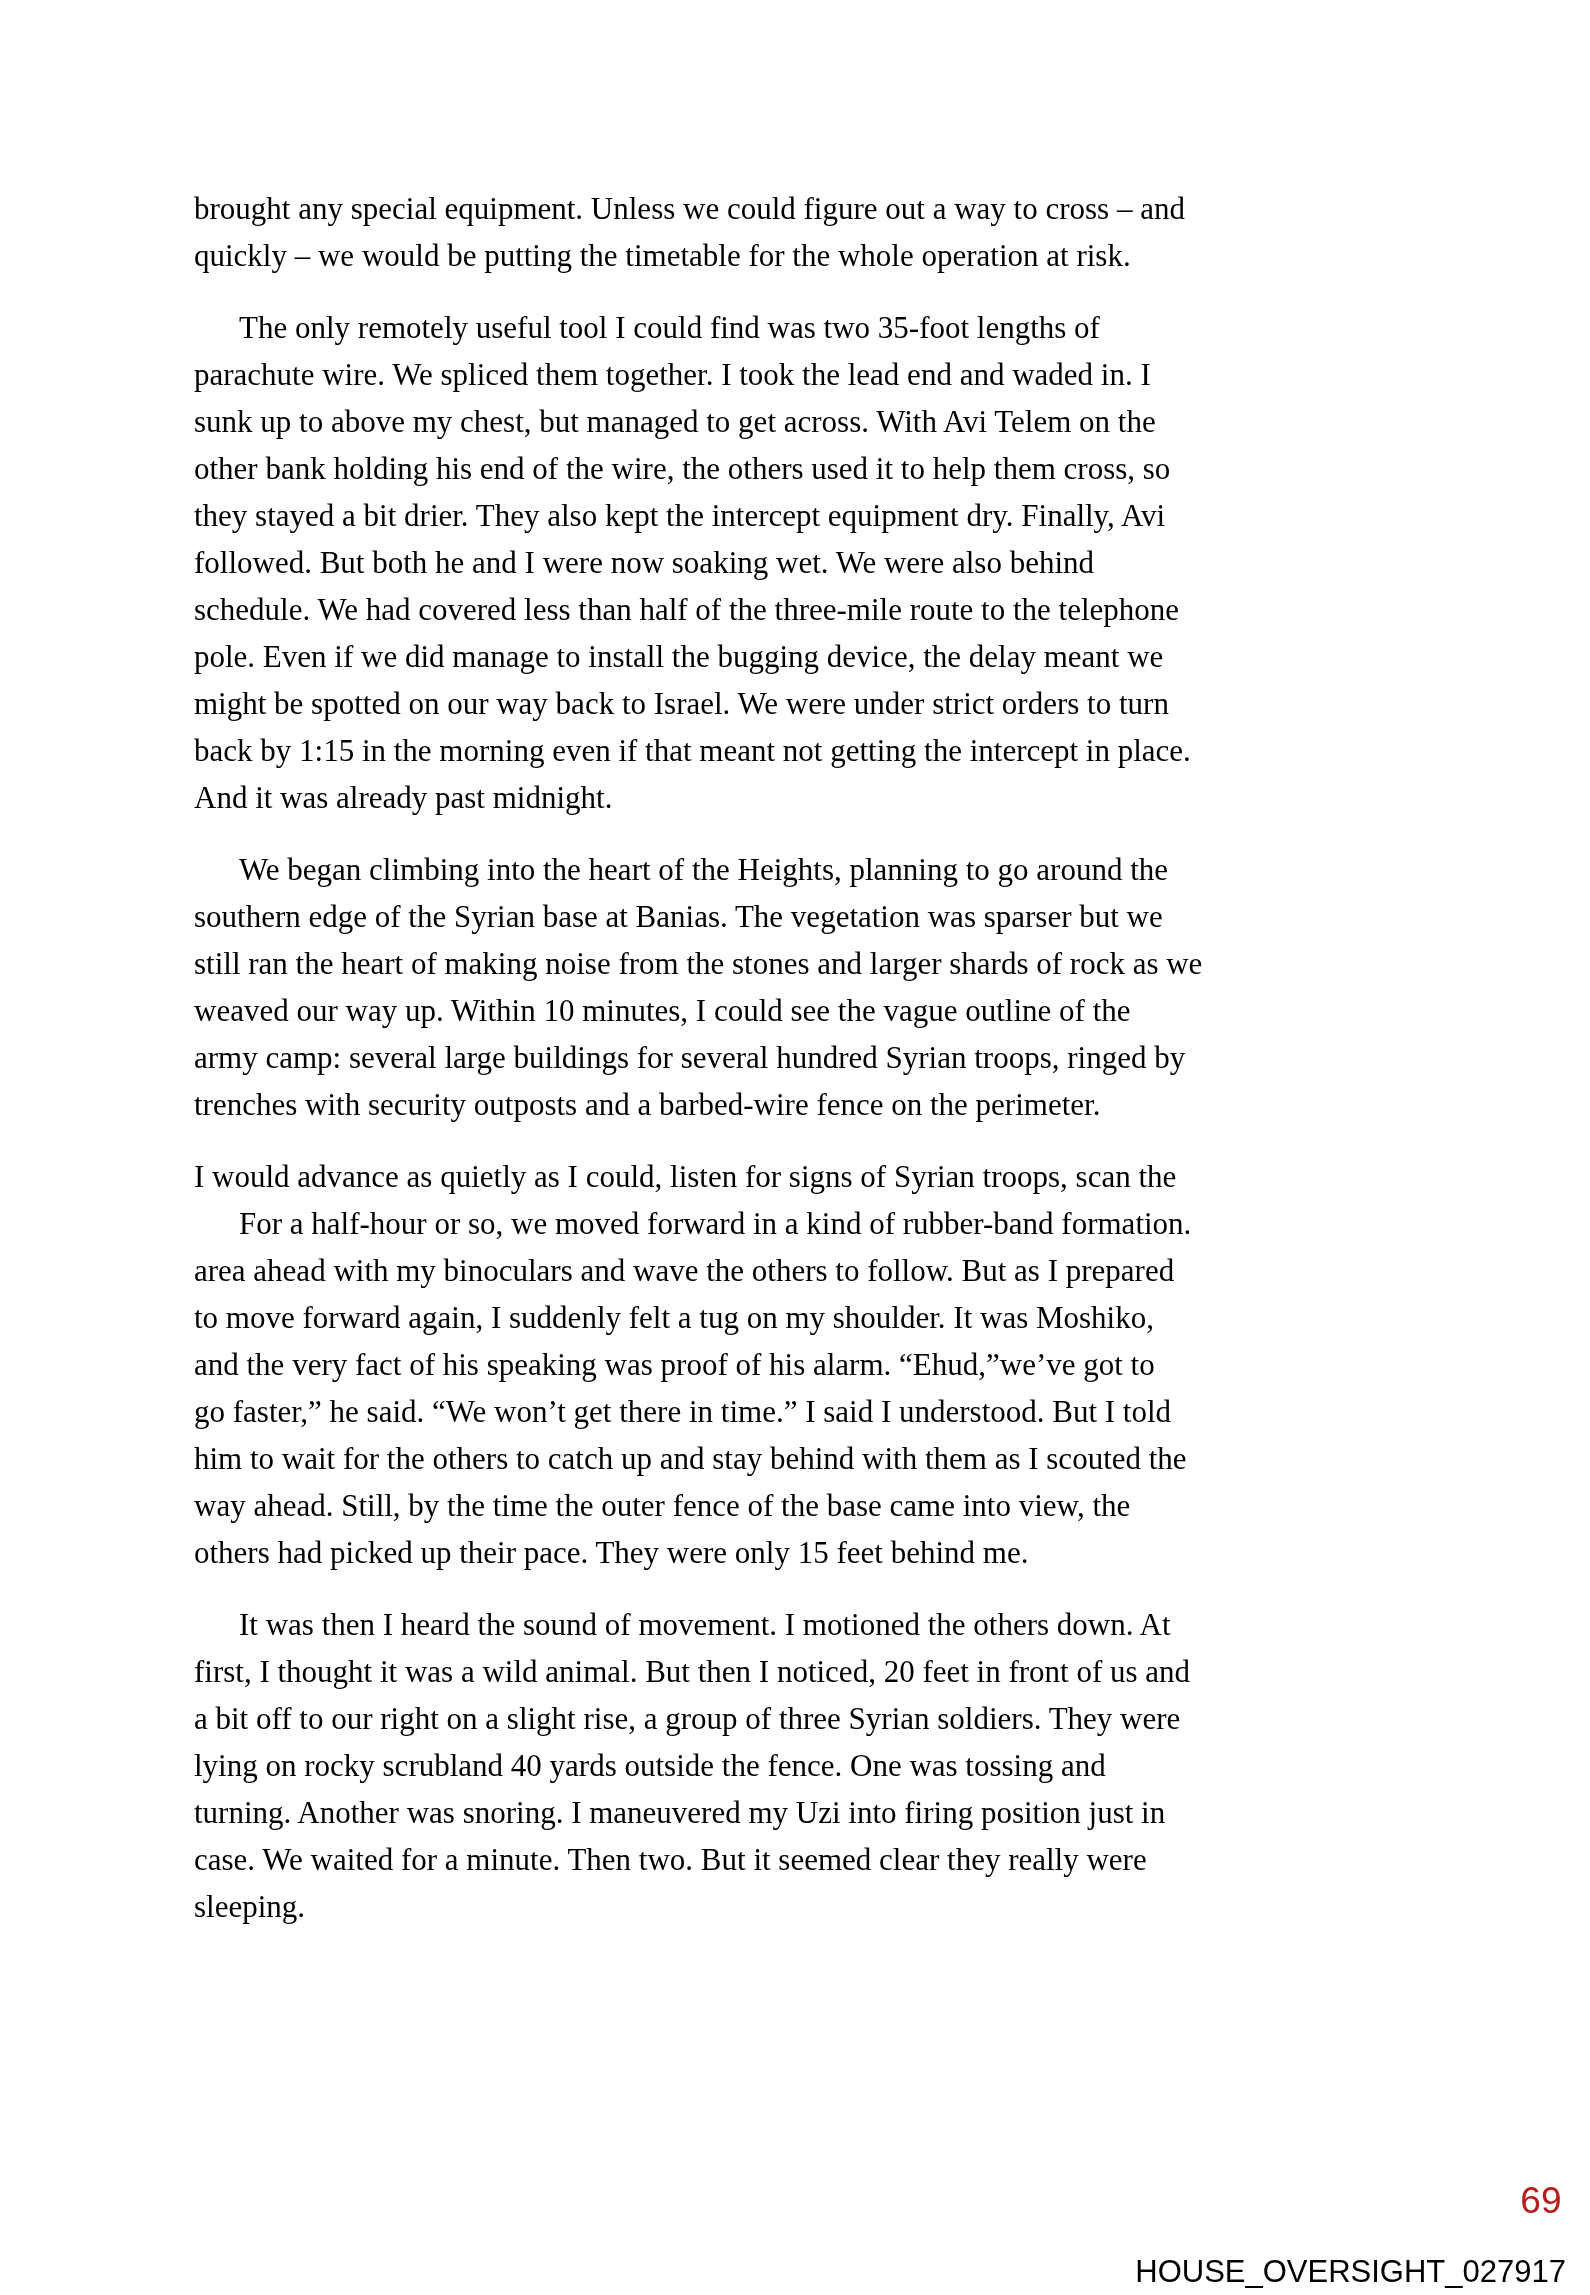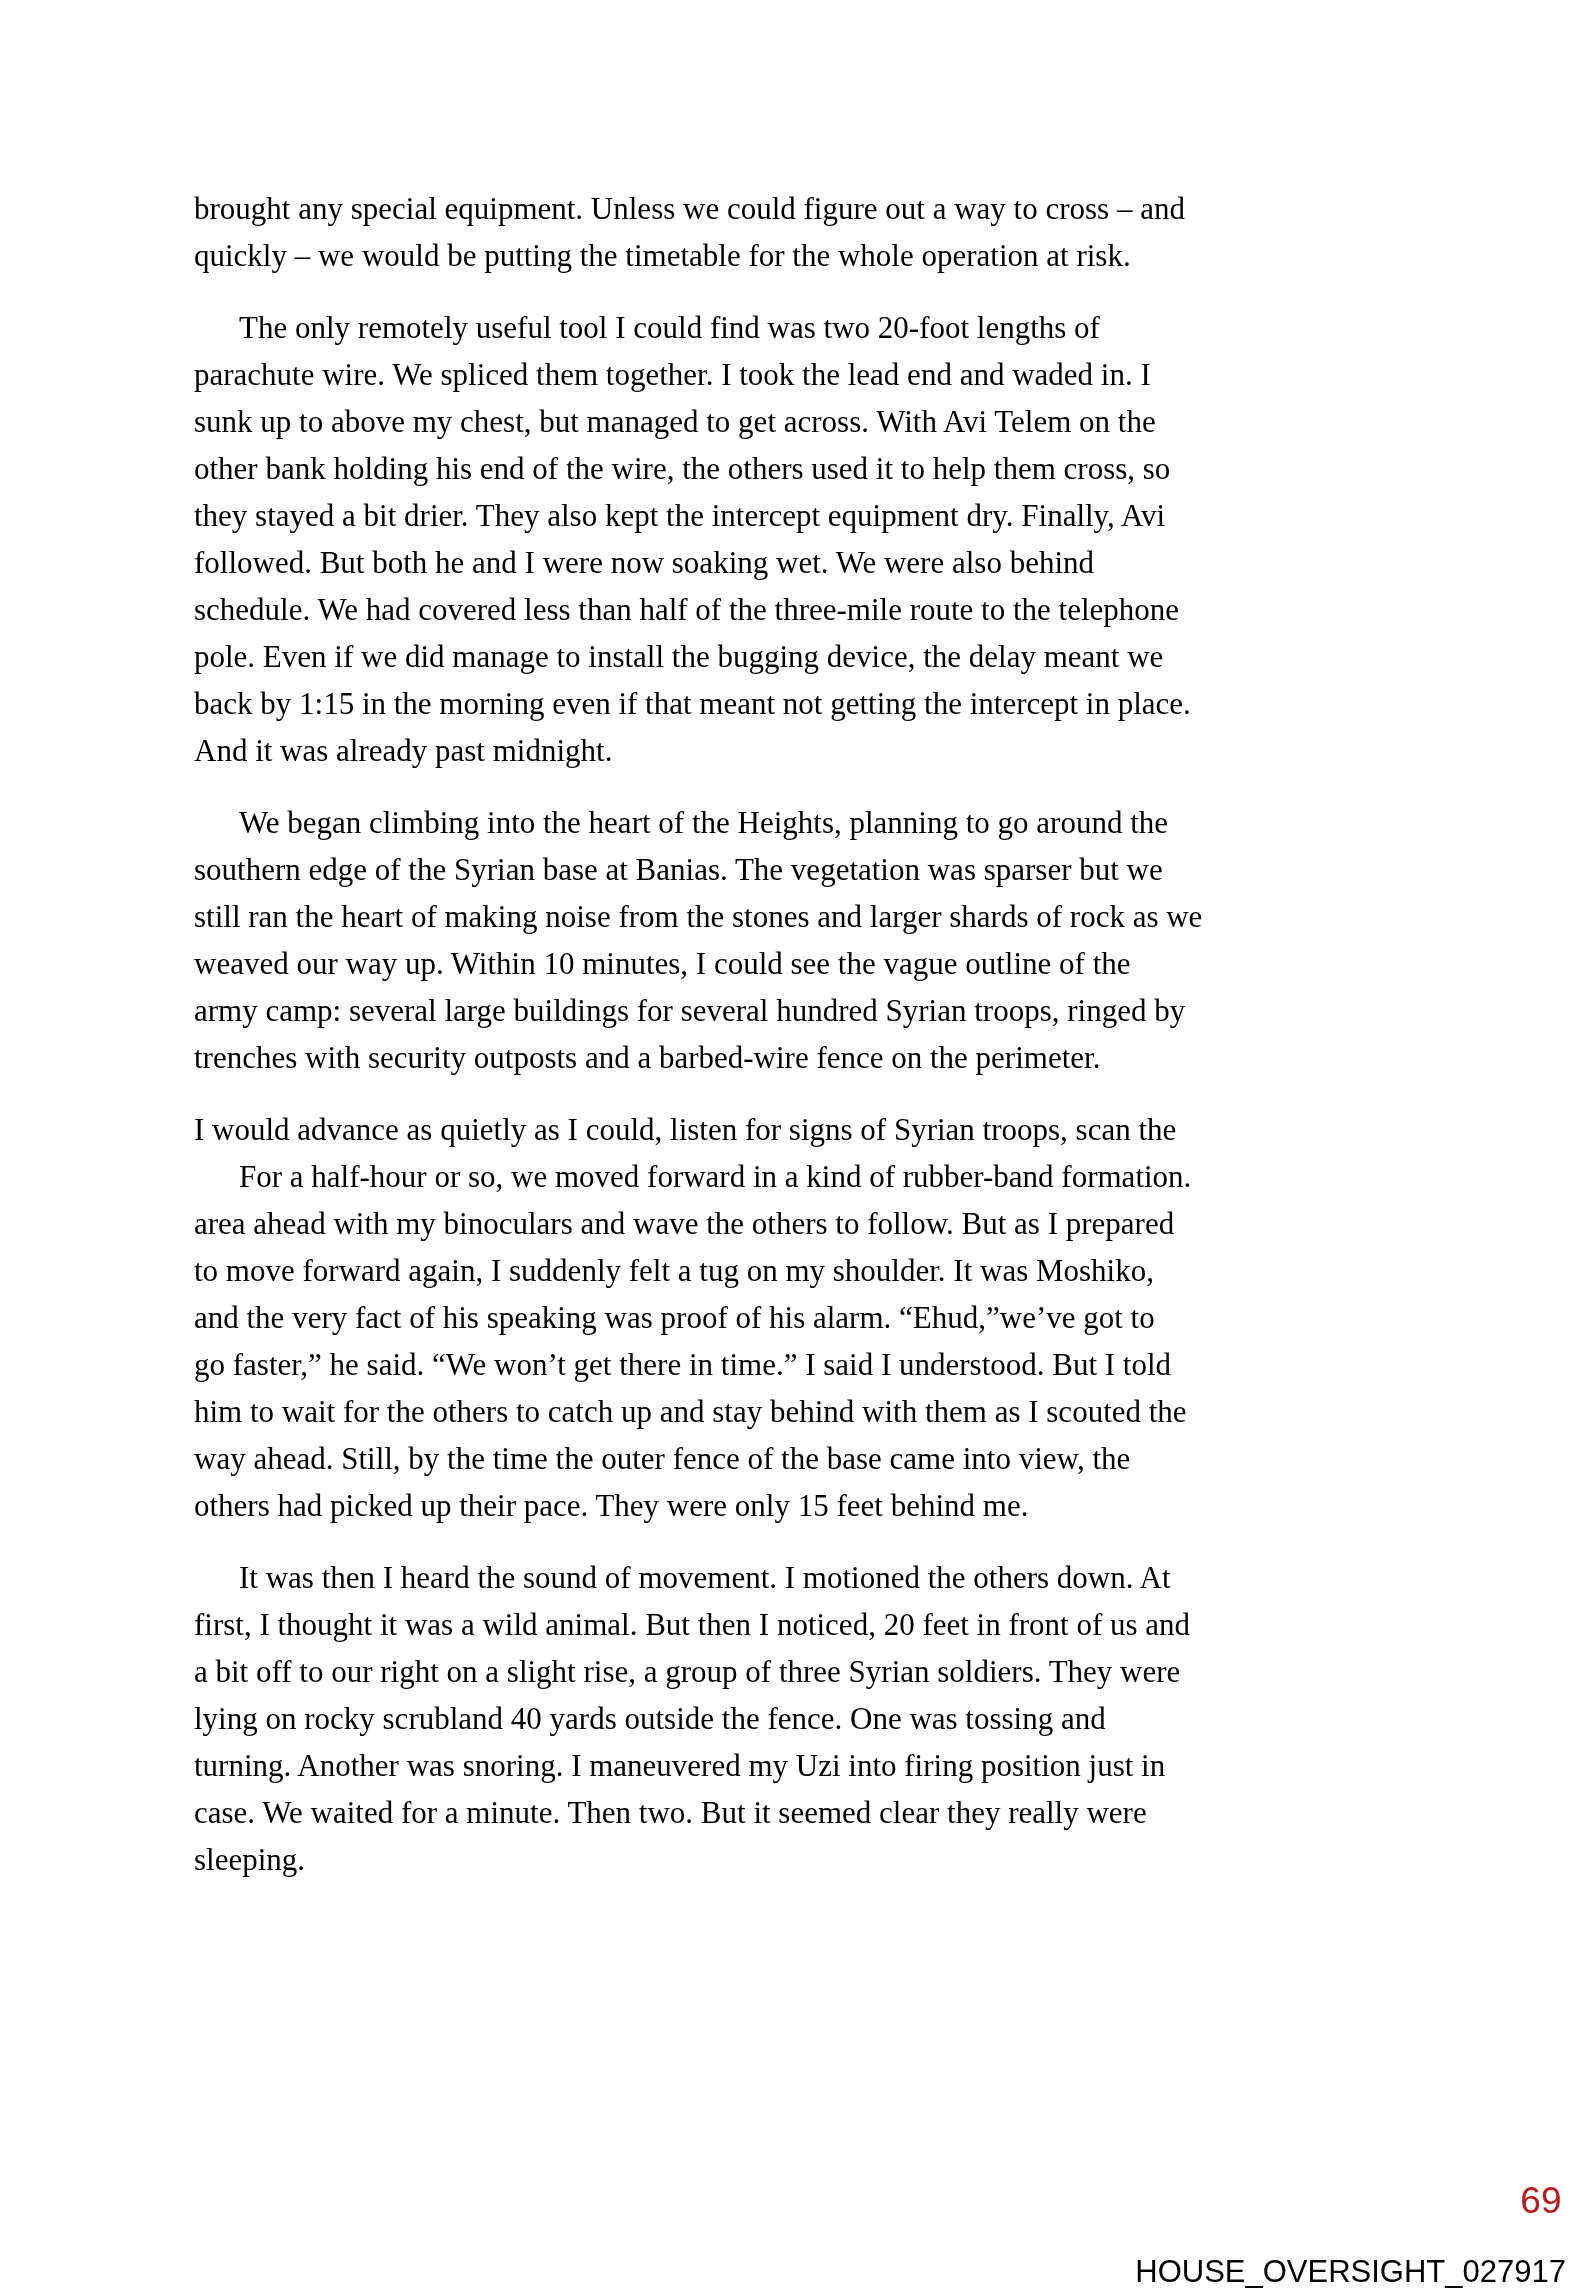--- a/index.html
+++ b/index.html
@@ -69,28 +69,29 @@
 <div class="page">
 
   <div class="text-column">
 
     <div class="para">
       <div class="line">brought any special equipment. Unless we could figure out a way to cross – and</div>
       <div class="line">quickly – we would be putting the timetable for the whole operation at risk.</div>
     </div>
 
     <div class="para">
-      <div class="line indent">The only remotely useful tool I could find was two 20-foot lengths of</div>
+      <div class="line indent">The only remotely useful tool I could find was two 35-foot lengths of</div>
       <div class="line">parachute wire. We spliced them together. I took the lead end and waded in. I</div>
       <div class="line">sunk up to above my chest, but managed to get across. With Avi Telem on the</div>
       <div class="line">other bank holding his end of the wire, the others used it to help them cross, so</div>
       <div class="line">they stayed a bit drier. They also kept the intercept equipment dry. Finally, Avi</div>
       <div class="line">followed. But both he and I were now soaking wet. We were also behind</div>
       <div class="line">schedule. We had covered less than half of the three-mile route to the telephone</div>
       <div class="line">pole. Even if we did manage to install the bugging device, the delay meant we</div>
+      <div class="line">might be spotted on our way back to Israel. We were under strict orders to turn</div>
       <div class="line">back by 1:15 in the morning even if that meant not getting the intercept in place.</div>
       <div class="line">And it was already past midnight.</div>
     </div>
 
     <div class="para">
       <div class="line indent">We began climbing into the heart of the Heights, planning to go around the</div>
       <div class="line">southern edge of the Syrian base at Banias. The vegetation was sparser but we</div>
       <div class="line">still ran the heart of making noise from the stones and larger shards of rock as we</div>
       <div class="line">weaved our way up. Within 10 minutes, I could see the vague outline of the</div>
       <div class="line">army camp: several large buildings for several hundred Syrian troops, ringed by</div>

